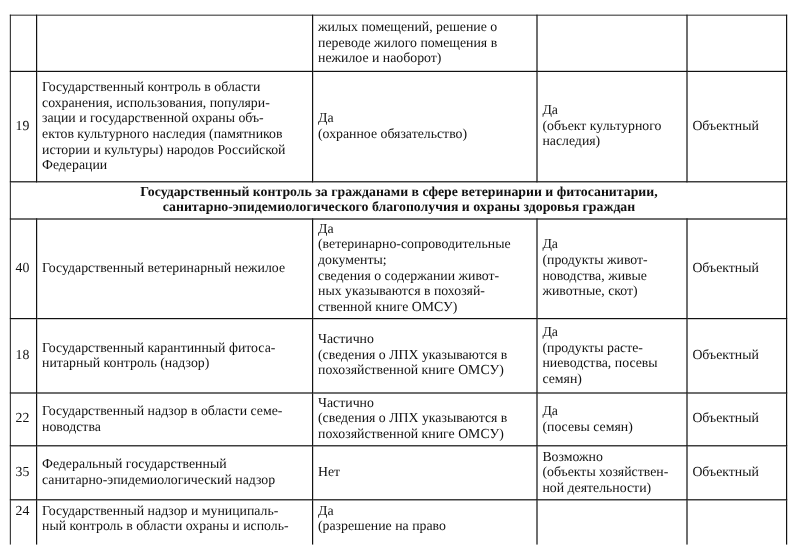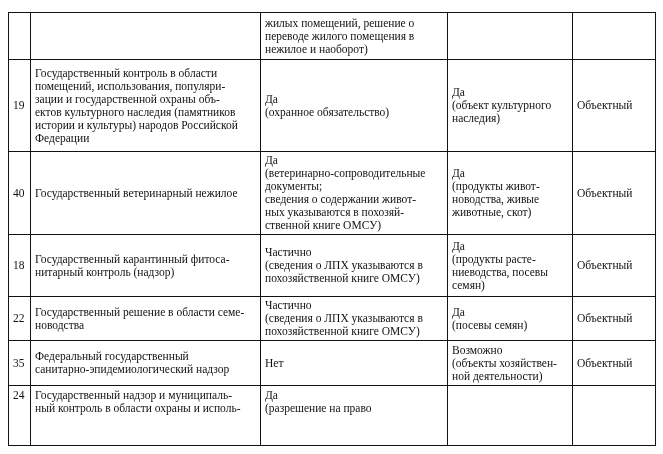--- a/index.html
+++ b/index.html
@@ -81,31 +81,35 @@
             <td class="col-activity"></td>
             <td class="col-doc">жилых помещений, решение о
 переводе жилого помещения в
 нежилое и наоборот)</td>
             <td class="col-obj"></td>
             <td class="col-model"></td>
           </tr>
           <tr style="height: 92px;">
             <td class="col-num">19</td>
             <td class="col-activity">Государственный контроль в области
-помещений, использования, популяри-
+сохранения, использования, популяри-
 зации и государственной охраны объ-
 ектов культурного наследия (памятников
 истории и культуры) народов Российской
 Федерации</td>
             <td class="col-doc">Да
 (охранное обязательство)</td>
             <td class="col-obj">Да
 (объект культурного
 наследия)</td>
             <td class="col-model">Объектный</td>
+          </tr>
+          <tr style="height: 31px;">
+            <td colspan="5" class="section">Государственный контроль за гражданами в сфере ветеринарии и фитосанитарии,
+санитарно-эпидемиологического благополучия и охраны здоровья граждан</td>
           </tr>
           <tr style="height: 81px;">
             <td class="col-num">40</td>
             <td class="col-activity">Государственный ветеринарный нежилое</td>
             <td class="col-doc">Да
 (ветеринарно-сопроводительные
 документы;
 сведения о содержании живот-
 ных указываются в похозяй-
 ственной книге ОМСУ)</td>
@@ -123,21 +127,21 @@
 (сведения о ЛПХ указываются в
 похозяйственной книге ОМСУ)</td>
             <td class="col-obj">Да
 (продукты расте-
 ниеводства, посевы
 семян)</td>
             <td class="col-model">Объектный</td>
           </tr>
           <tr style="height: 43px;">
             <td class="col-num">22</td>
-            <td class="col-activity">Государственный решение в области семе-
+            <td class="col-activity">Государственный надзор в области семе-
 новодства</td>
             <td class="col-doc">Частично
 (сведения о ЛПХ указываются в
 похозяйственной книге ОМСУ)</td>
             <td class="col-obj">Да
 (посевы семян)</td>
             <td class="col-model">Объектный</td>
           </tr>
           <tr style="height: 45px;">
             <td class="col-num">35</td>

